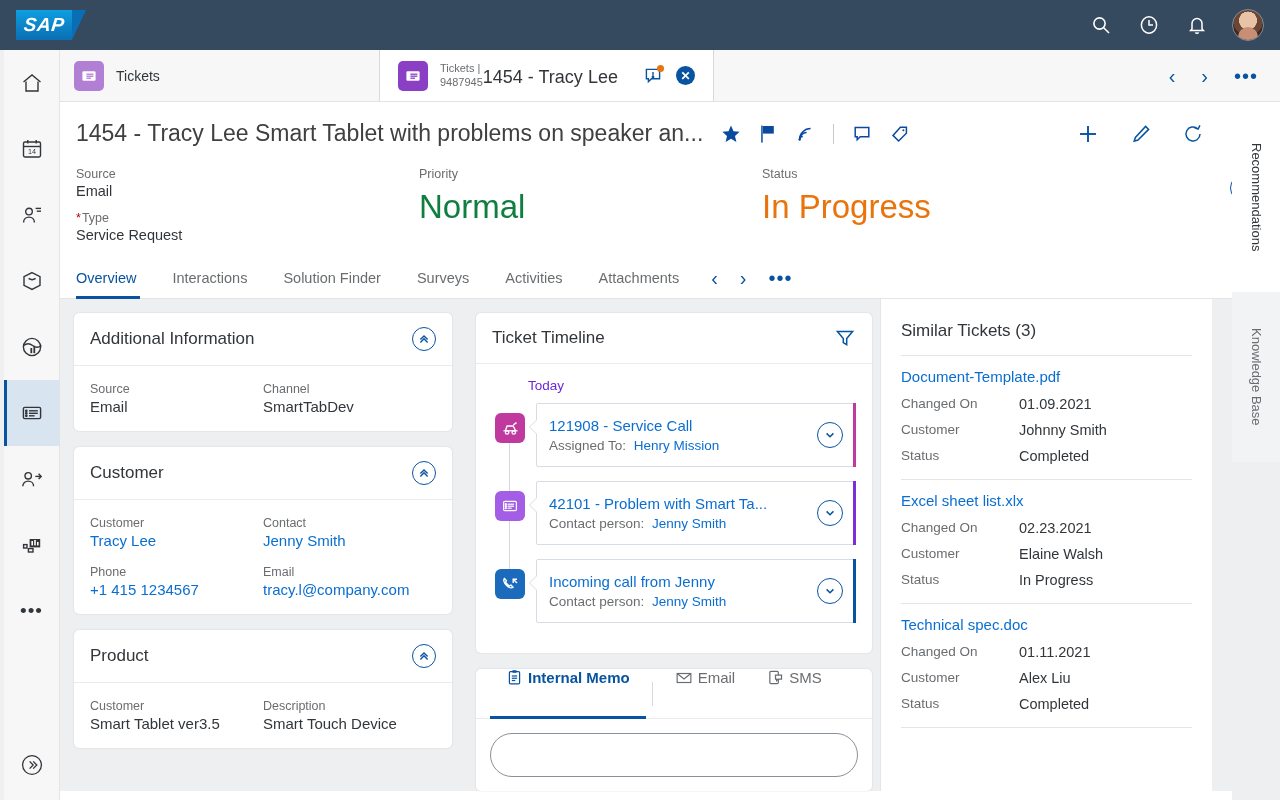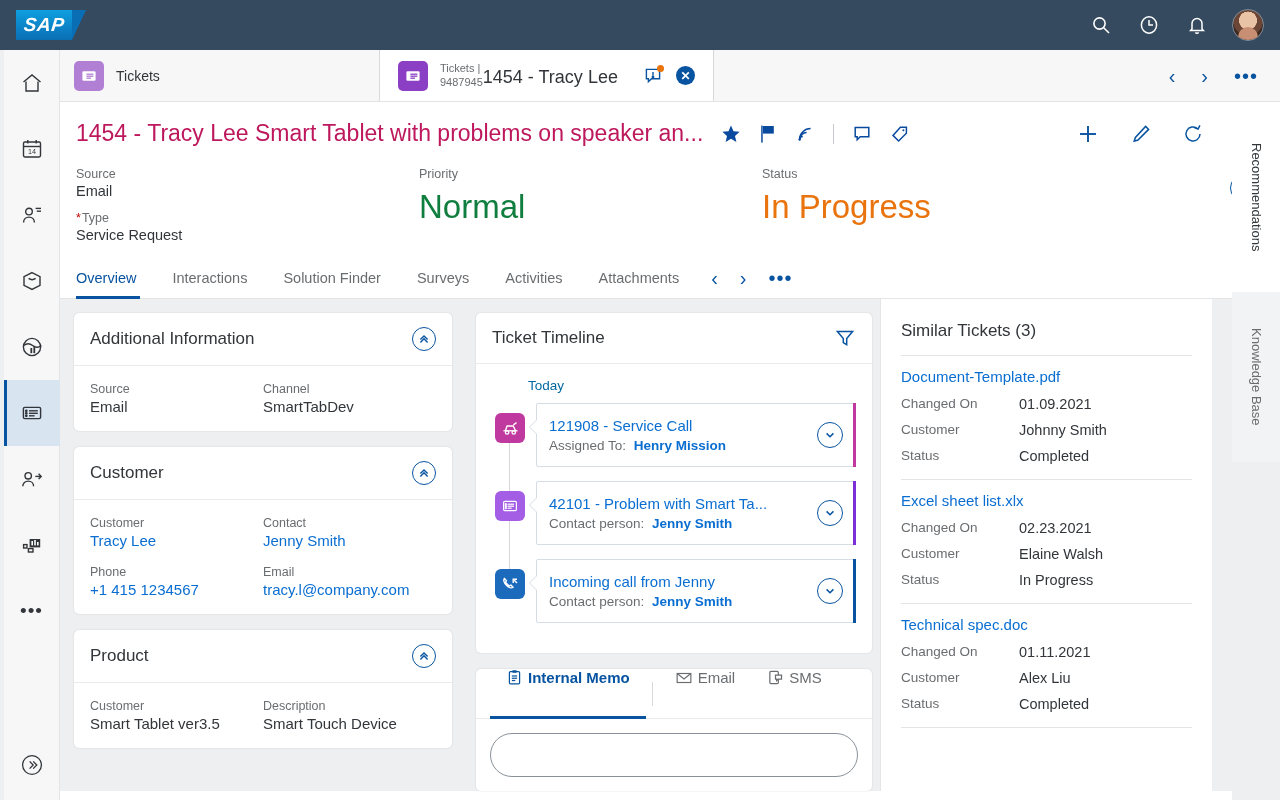--- a/index.html
+++ b/index.html
@@ -106,21 +106,21 @@
   .rail-bottom { width: 56px; height: 70px; display: flex; align-items: center; justify-content: center; cursor: pointer; }
 
   
   .content {
     position: absolute; top: 102px; left: 56px; width: 1224px; height: 698px;
     background: #fff; overflow: hidden;
   }
   .obj-header { padding: 18px 20px 0 20px; background: #fff; position: relative; }
   .obj-title-row { display: flex; align-items: center; gap: 0; }
   .obj-title {
-    font-size: 23px; color: #be185d; white-space: nowrap; overflow: hidden;
+    font-size: 23px; color: #404040; white-space: nowrap; overflow: hidden;
     text-overflow: ellipsis; max-width: 650px;
   }
   .title-icons { display: flex; align-items: center; gap: 18px; margin-left: 18px; color: #0A4A9E; }
   .title-icons .sep { width: 1px; height: 20px; background: #C6CACE; }
   .hdr-actions {
     position: absolute; right: 22px; top: 20px; display: flex; align-items: center; gap: 30px;
     color: #0854A0;
   }
   .hdr-actions .ico { cursor: pointer; display: flex; align-items: center; }
   .collapse-btn {
@@ -172,21 +172,21 @@
   }
   .card-bd { padding: 16px; }
   .fieldgrid { display: flex; flex-wrap: wrap; row-gap: 16px; }
   .field { width: 50%; }
   .field .lbl { font-size: 12.5px; color: #6A6D70; }
   .field .val { font-size: 15px; color: #32363A; margin-top: 2px; }
   .field .val.link { color: #0A6ED1; cursor: pointer; }
 
   
   .tl-body { padding: 10px 16px 16px 16px; position: relative; }
-  .tl-daylabel { font-size: 13.5px; color: #0369a1; margin: 4px 0 10px 36px; }
+  .tl-daylabel { font-size: 13.5px; color: #6d28d9; margin: 4px 0 10px 36px; }
   .tl-row { display: flex; position: relative; margin-bottom: 14px; }
   .tl-rail { width: 36px; display: flex; flex-direction: column; align-items: center; position: relative; flex: none; }
   .tl-ico {
     width: 30px; height: 30px; border-radius: 6px; display: flex; align-items: center;
     justify-content: center; z-index: 2; margin-top: 10px; flex: none;
   }
   .tl-line { position: absolute; left: 17px; top: 40px; bottom: -24px; width: 1px; background: #D5D7DA; }
   .tl-row:last-child .tl-line { display: none; }
   .tl-bubble {
     flex: 1; border: 1px solid #D5DCE4; background: #fff; border-radius: 2px;
@@ -203,21 +203,21 @@
     border-top: 7px solid transparent; border-bottom: 7px solid transparent;
     border-right: 7px solid #D5DCE4; z-index: 1;
   }
   .tl-accent { position: absolute; right: -1px; top: -1px; bottom: -1px; width: 3px; }
   .tl-texts { flex: 1; min-width: 0; }
   .tl-t1 {
     font-size: 15px; color: #0A6ED1; white-space: nowrap; overflow: hidden;
     text-overflow: ellipsis; cursor: pointer;
   }
   .tl-t2 { font-size: 13.5px; color: #6A6D70; margin-top: 4px; }
-  .tl-t2 .name { color: #0A6ED1; margin-left: 4px; font-weight: bold; }
+  .tl-t2 .name { color: #0A6ED1; margin-left: 4px; }
   .tl-chev {
     width: 26px; height: 26px; border-radius: 50%; border: 1px solid #0854A0; color: #0854A0;
     display: flex; align-items: center; justify-content: center; flex: none; margin-left: 8px; cursor: pointer;
   }
 
   
   .comm-card { background: #fff; border-radius: 5px; box-shadow: 0 0 2px rgba(0,0,0,0.14); }
   .comm-tabs { display: flex; align-items: center; padding: 0 14px; border-bottom: 1px solid #EBEBEB; height: 50px; }
   .comm-tab {
     display: flex; align-items: flex-start; gap: 5px; padding: 0 16px; height: 50px;

